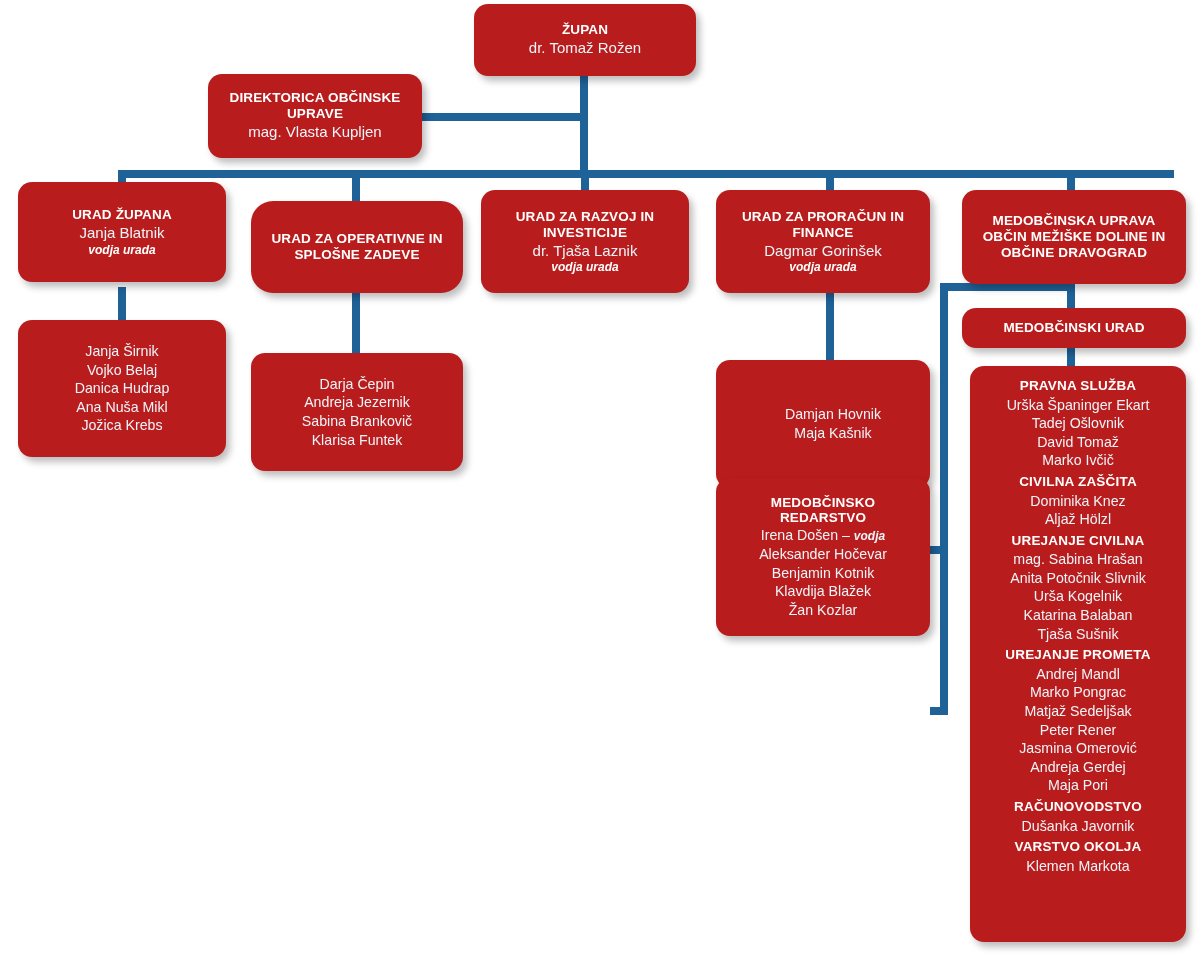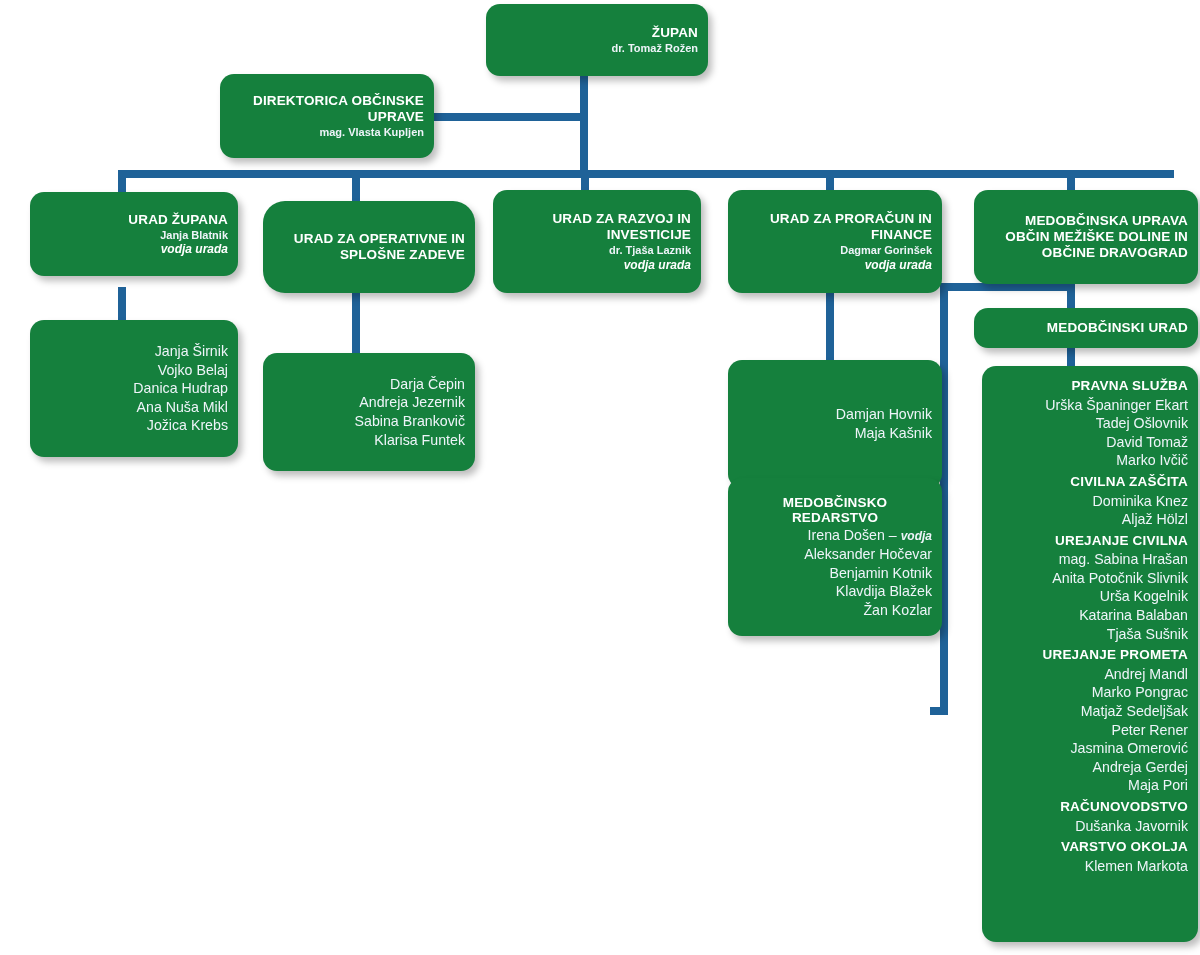--- a/index.html
+++ b/index.html
@@ -17,43 +17,42 @@
   
   .ln{
     position:absolute;
     background:#1f6298;
     z-index:1;
   }
   
   .box{
     position:absolute;
     box-sizing:border-box;
-    background:#15803d;
+    background:#b91c1c;
     border-radius:14px;
     color:#ffffff;
     display:flex;
     flex-direction:column;
-    align-items:flex-end;
+    align-items:center;
     justify-content:center;
     text-align:center;
     padding:6px 10px;
     z-index:2;
     box-shadow:4px 5px 7px rgba(0,0,0,.26);
-    margin-left:12px;
   }
   .box.topal{justify-content:flex-start;}
   .ttl{
     font-weight:bold;
     font-size:13.5px;
     line-height:1.18;
     letter-spacing:.15px;
   }
   .nm{
-    font-size:11px;
-    font-weight:700;
+    font-size:15px;
+    font-weight:400;
     line-height:1.30;
     color:#eef4f9;
   }
   .role{
     font-size:12px;
     font-style:italic;
     font-weight:bold;
   }
   .grp-ttl{
     font-weight:bold;
@@ -101,21 +100,21 @@
     <div class="ttl">ŽUPAN</div>
     <div class="nm">dr. Tomaž Rožen</div>
   </div>
 
   <div class="box" style="left:208px;top:74px;width:214px;height:84px;">
     <div class="ttl">DIREKTORICA OBČINSKE</div>
     <div class="ttl">UPRAVE</div>
     <div class="nm">mag. Vlasta Kupljen</div>
   </div>
 
-  <div class="box" style="left:18px;top:192px;width:208px;height:84px;">
+  <div class="box" style="left:18px;top:182px;width:208px;height:100px;">
     <div class="ttl">URAD ŽUPANA</div>
     <div class="nm">Janja Blatnik</div>
     <div class="role">vodja urada</div>
   </div>
 
   <div class="box" style="left:18px;top:320px;width:208px;height:137px;">
     <div class="mini">Janja Širnik</div>
     <div class="mini">Vojko Belaj</div>
     <div class="mini">Danica Hudrap</div>
     <div class="mini">Ana Nuša Mikl</div>

